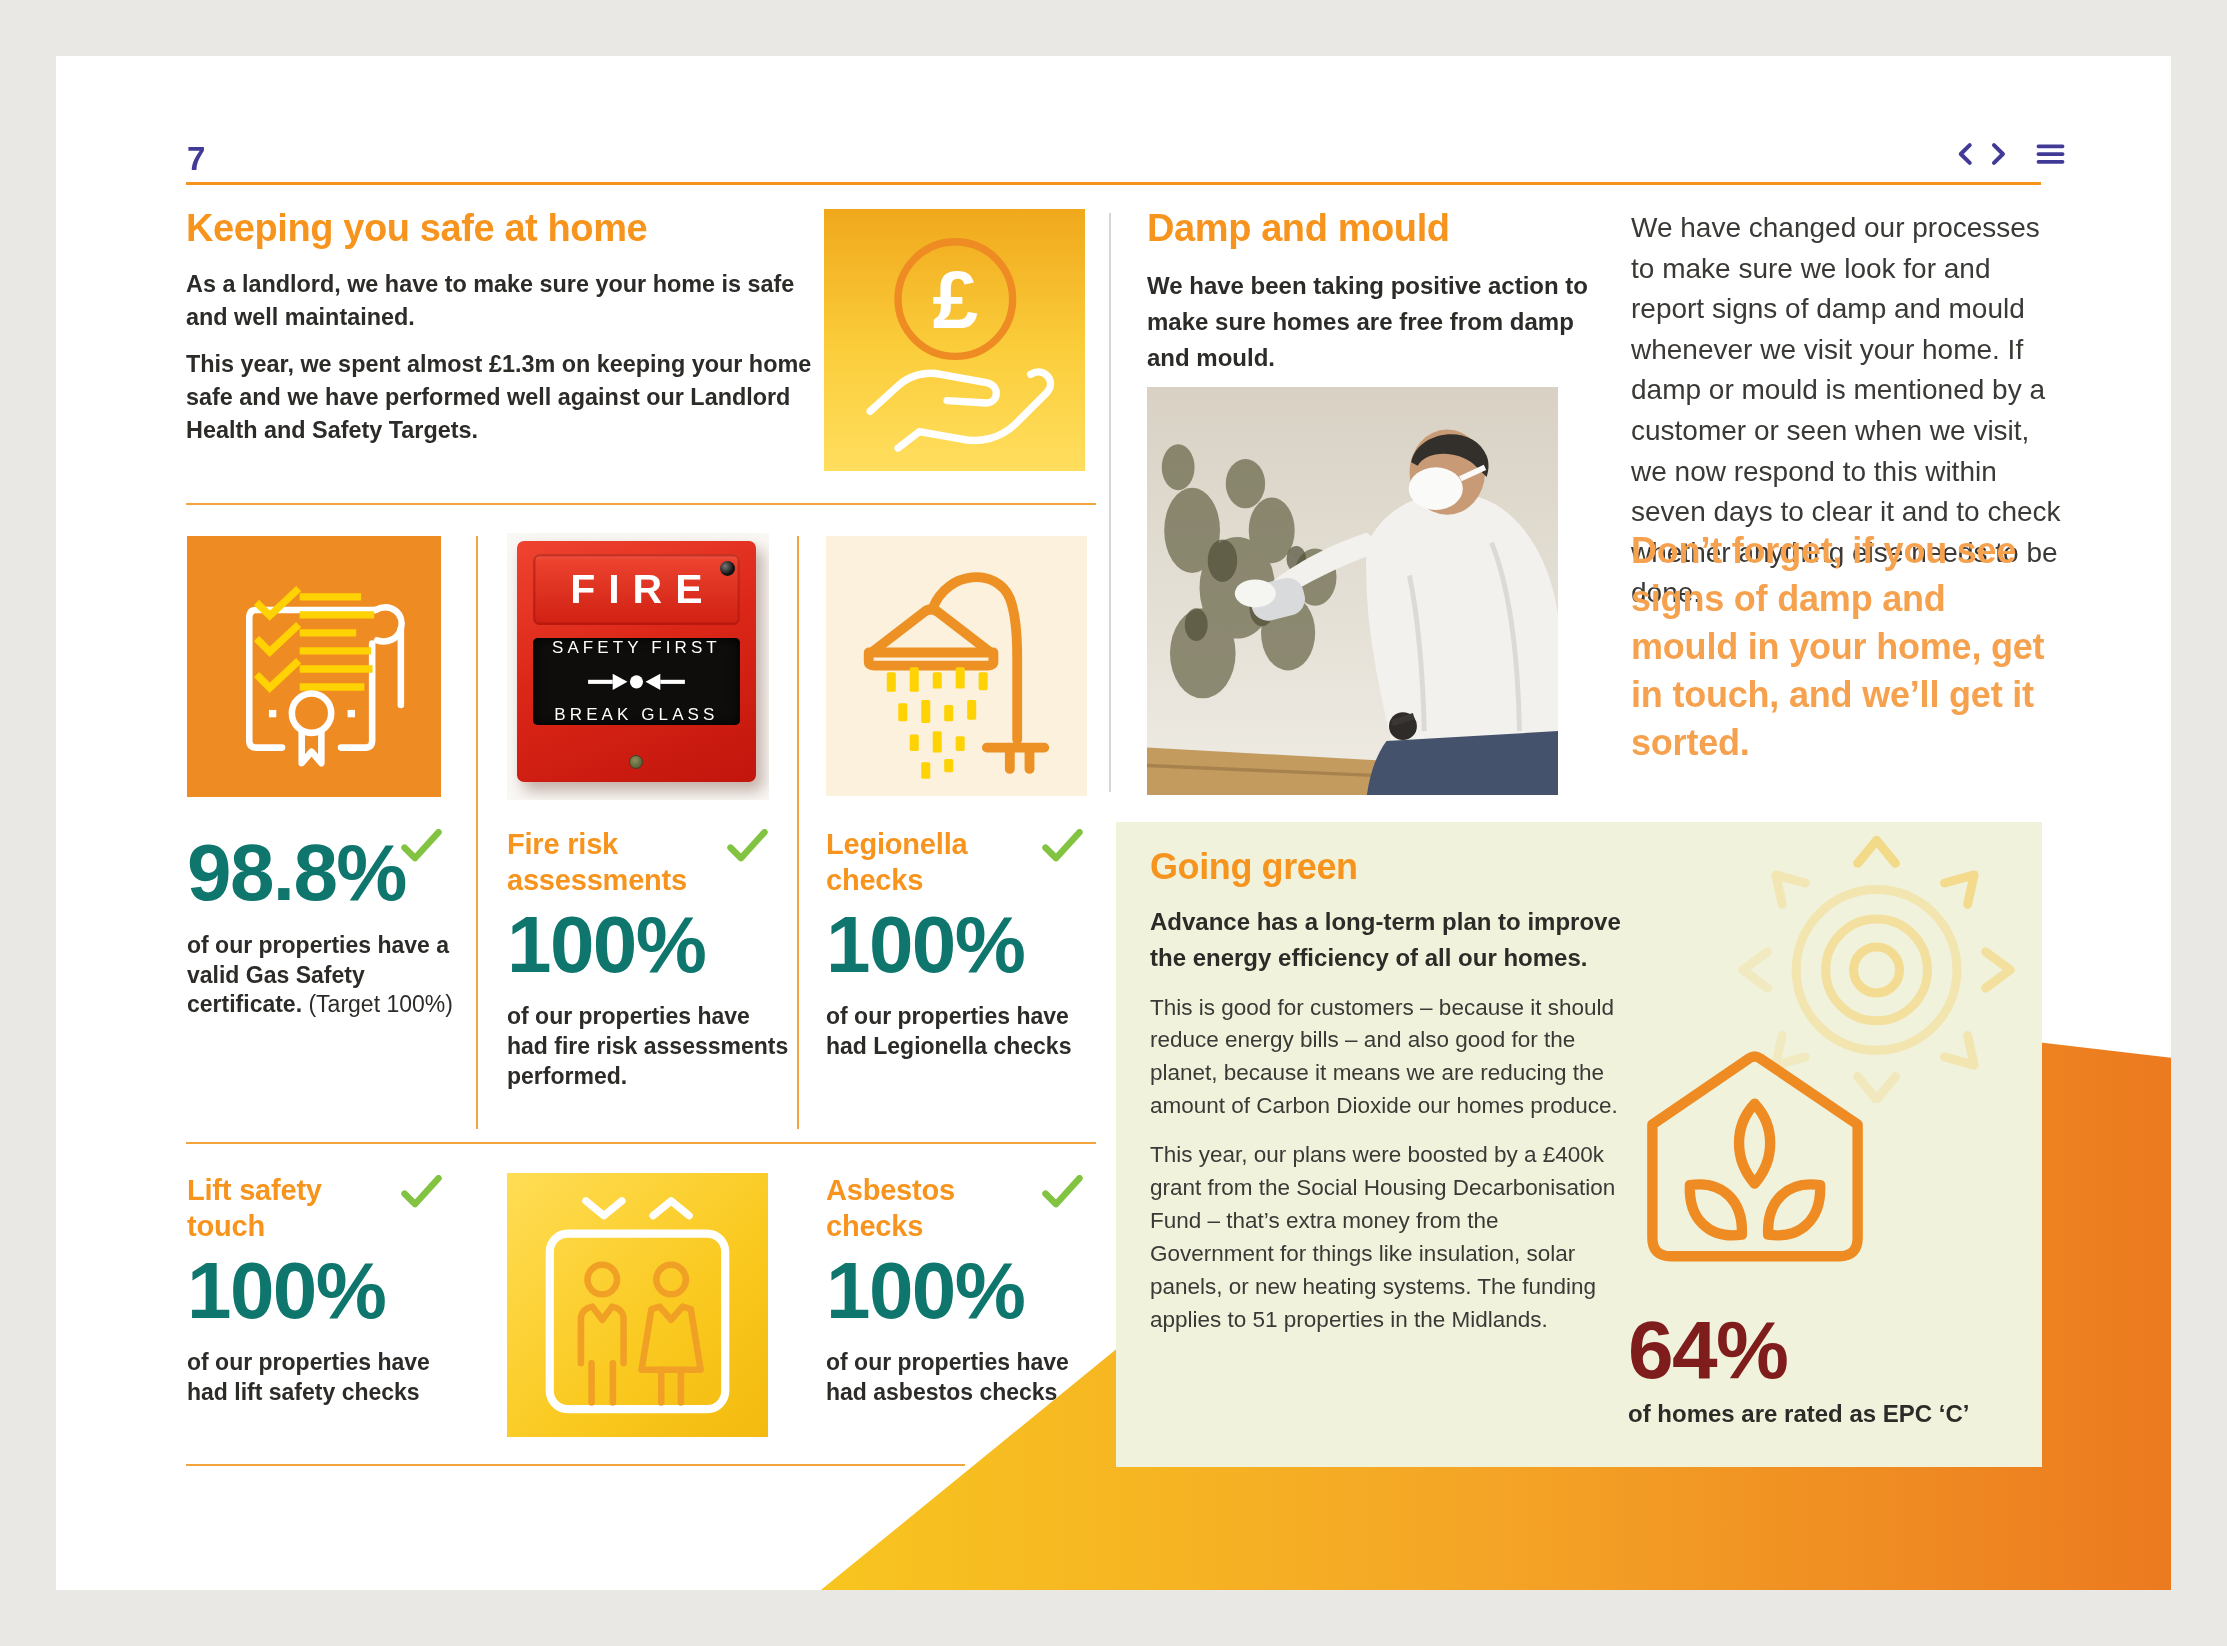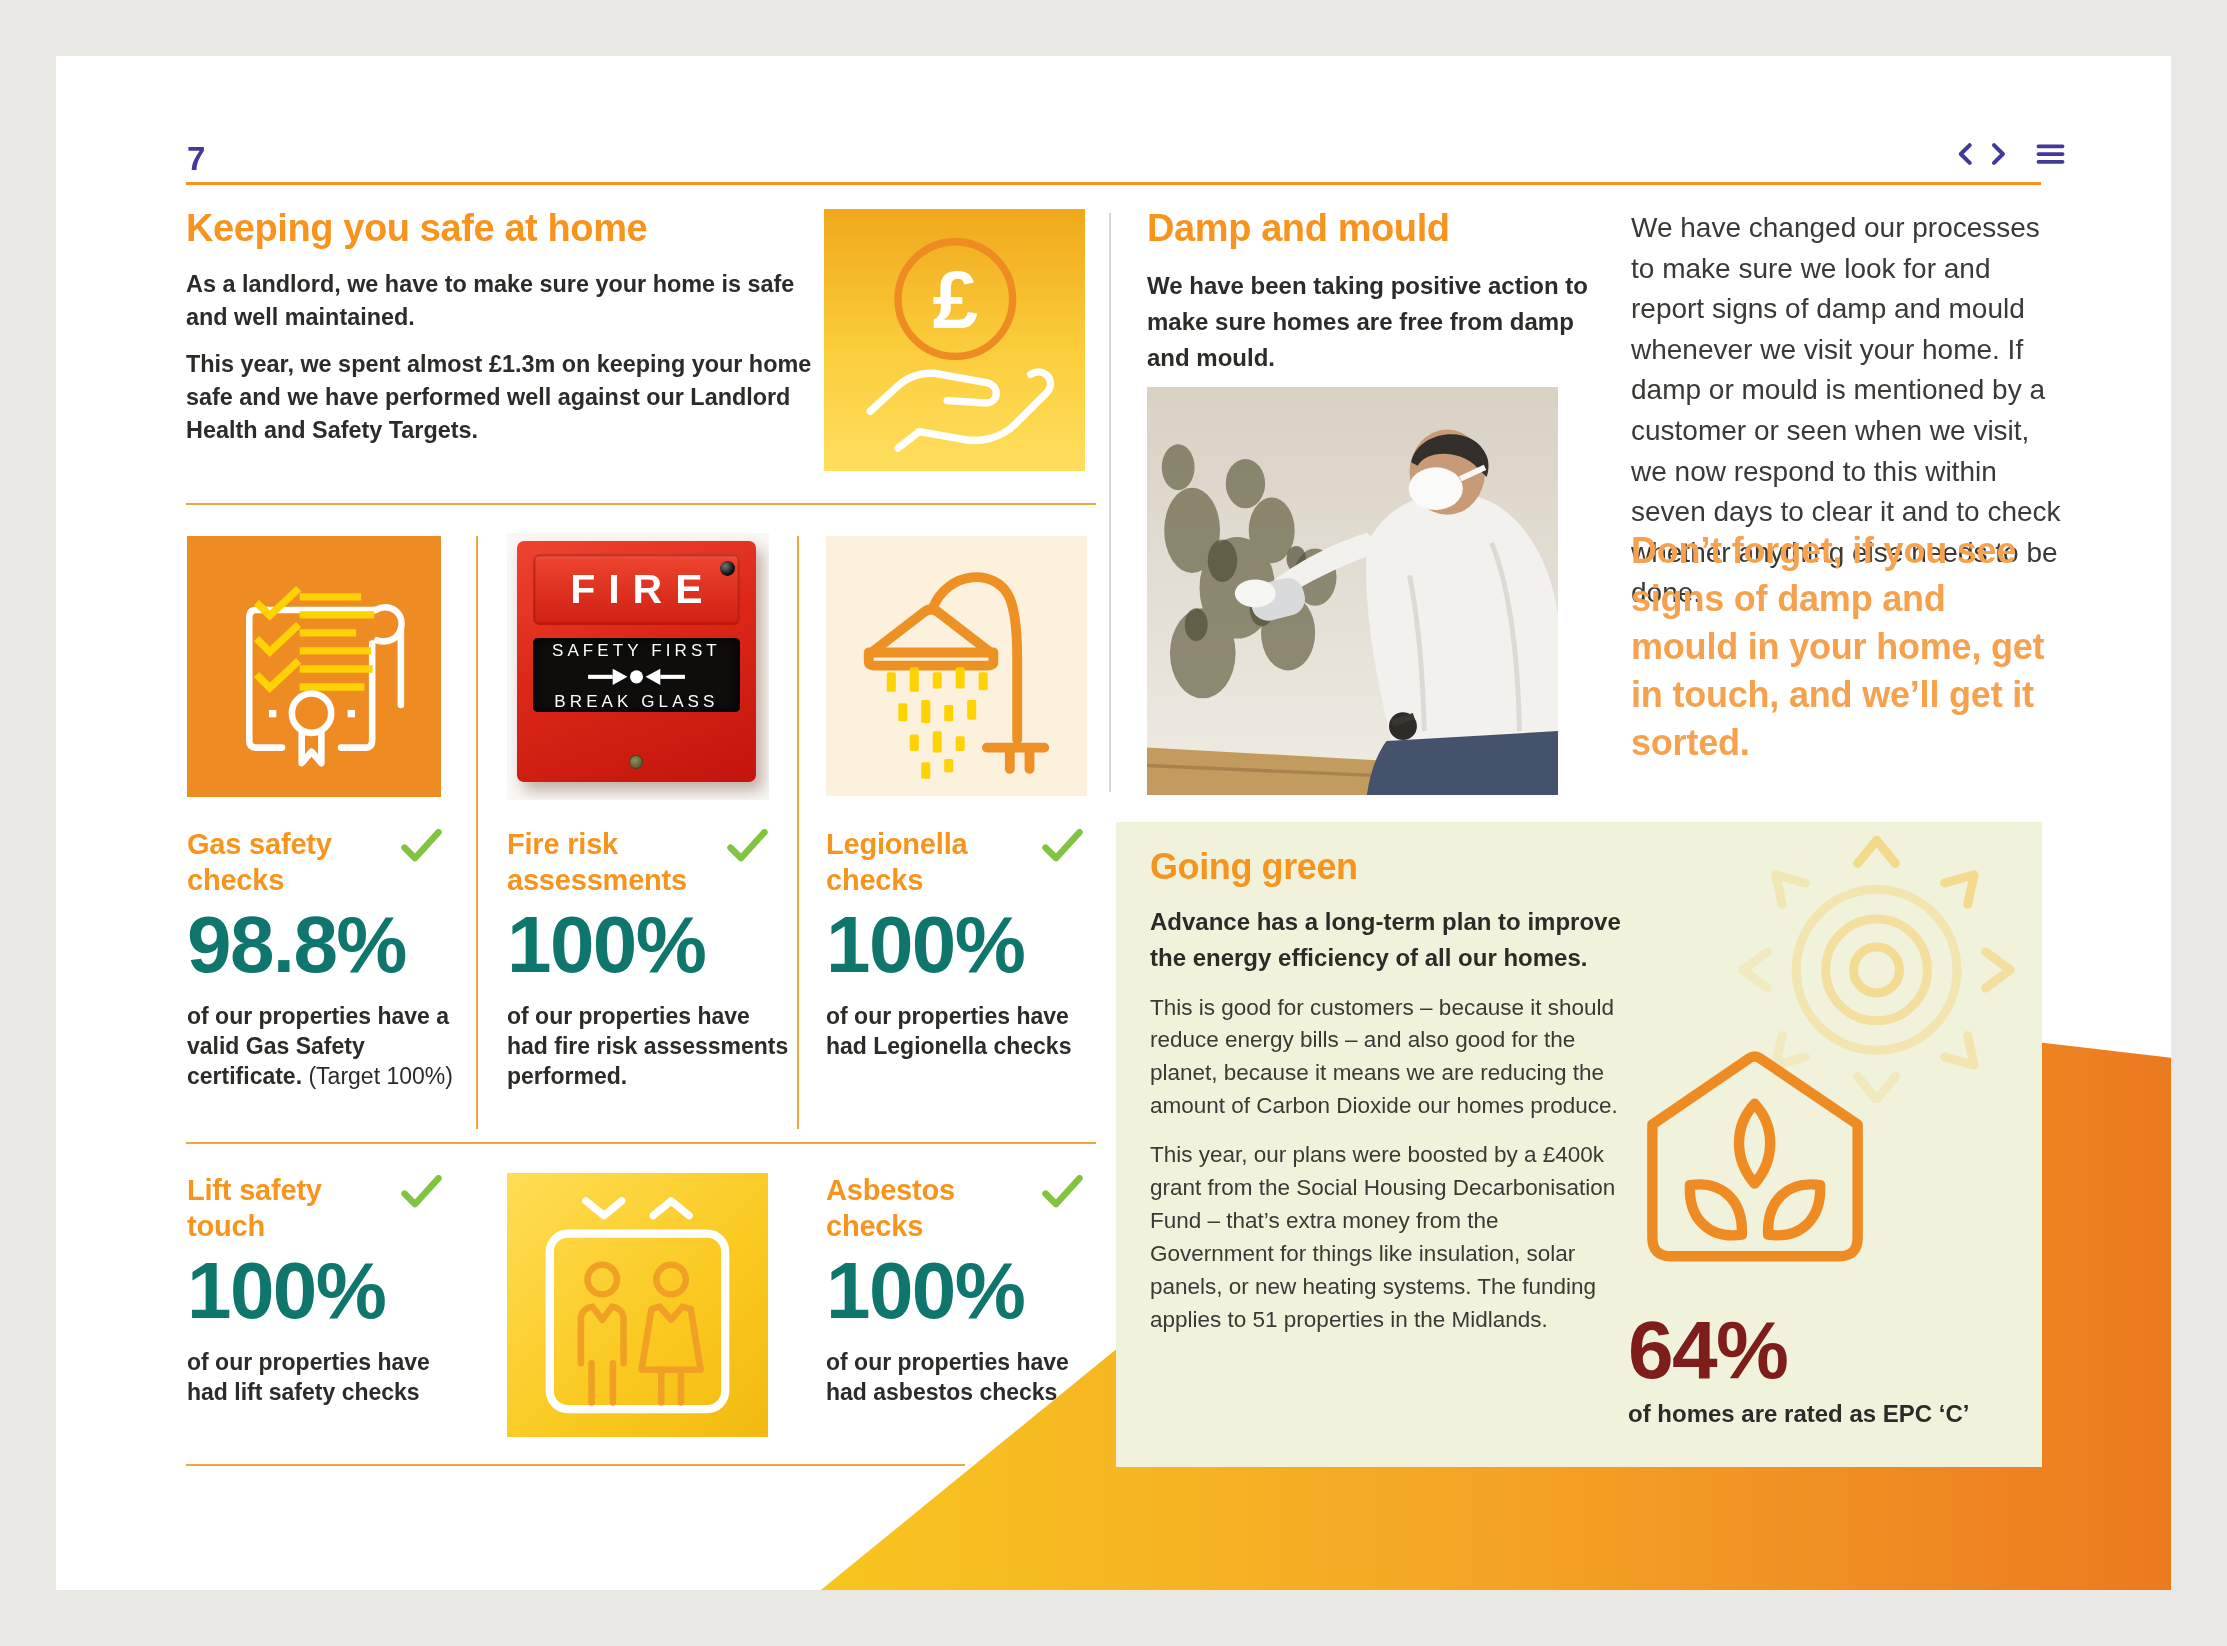--- a/index.html
+++ b/index.html
@@ -30,23 +30,23 @@
   .alarm-box { position:absolute; left:9.8px; right:13px; top:8.2px; bottom:18px; border-radius:7px;
                background:linear-gradient(160deg,#EF4330 0%,#DC2718 45%,#C2150C 100%);
                box-shadow:6.6px 8.2px 14.8px rgba(90,40,20,.35); }
   .alarm-top { position:absolute; left:16.4px; right:16.4px; top:13px; height:71px; border-radius:6.6px;
                background:linear-gradient(180deg,#EE4530,#D02013);
                box-shadow:inset 0 0 0 2.5px rgba(165,18,8,.55), inset 0 2.5px 4.1px rgba(255,255,255,.18);
                display:flex; align-items:center; justify-content:center;
                color:#fff; font-size:41px; font-weight:700; letter-spacing:13px; padding-left:13px; }
   .alarm-led { position:absolute; top:19.7px; right:21px; width:14.8px; height:14.8px; border-radius:50%;
                background:radial-gradient(circle at 35% 35%, #777 0%, #111 60%); }
-  .alarm-glass { position:absolute; left:16.4px; right:16.4px; top:97px; height:74px; background:#0E0D0B;
+  .alarm-glass { position:absolute; left:16.4px; right:16.4px; top:97px; height:87px; background:#0E0D0B;
                border-radius:4.9px; box-shadow:inset 0 0 11.5px #000;
-               display:flex; flex-direction:column; align-items:center; justify-content:flex-end; gap:5.7px; }
+               display:flex; flex-direction:column; align-items:center; justify-content:space-between; gap:5.7px; }
   .glass-line { color:#fff; font-size:17px; letter-spacing:4.1px; font-weight:400; white-space:nowrap; }
   .alarm-screw { position:absolute; bottom:13px; left:50%; transform:translateX(-50%); width:14px; height:14px;
                border-radius:50%; background:radial-gradient(circle at 40% 35%, #8D905C, #4A4C28);
                border:1.6px solid #3F4023; }
 
   
   .h-div { height:1.6px; background:#F3A43C; }
   .v-div { width:1.6px; background:#F3A43C; }
   .center-div { left:1053px; top:157px; width:1.6px; height:579px; background:#D8D6D2; }
 
@@ -208,21 +208,20 @@
 
     <div class="abs v-div" style="left:420px;top:480px;height:593px"></div>
     <div class="abs v-div" style="left:741px;top:480px;height:593px"></div>
 
     <div class="stat" style="left:131px;top:771px;width:289px">
       <div class="stat-check" style="right:34px">
         <svg width="41" height="34" viewBox="0 0 50 42">
             <path d="M4 23 L17 36 L46 4" fill="none" stroke="#82C341" stroke-width="8" stroke-linecap="round" stroke-linejoin="round"></path>
           </svg>
       </div>
-      <h3 class="stat-title">Gas safety checks</h3>
       <div class="stat-value">98.8%</div>
       <p class="stat-caption" style="width:283px"><span>of our properties have a valid Gas Safety certificate.</span> <span class="cap-note">(Target 100%)</span></p>
     </div>
 
     <div class="stat" style="left:451px;top:771px;width:290px">
       <div class="stat-check" style="right:29px">
         <svg width="41" height="34" viewBox="0 0 50 42">
             <path d="M4 23 L17 36 L46 4" fill="none" stroke="#82C341" stroke-width="8" stroke-linecap="round" stroke-linejoin="round"></path>
           </svg>
       </div>

